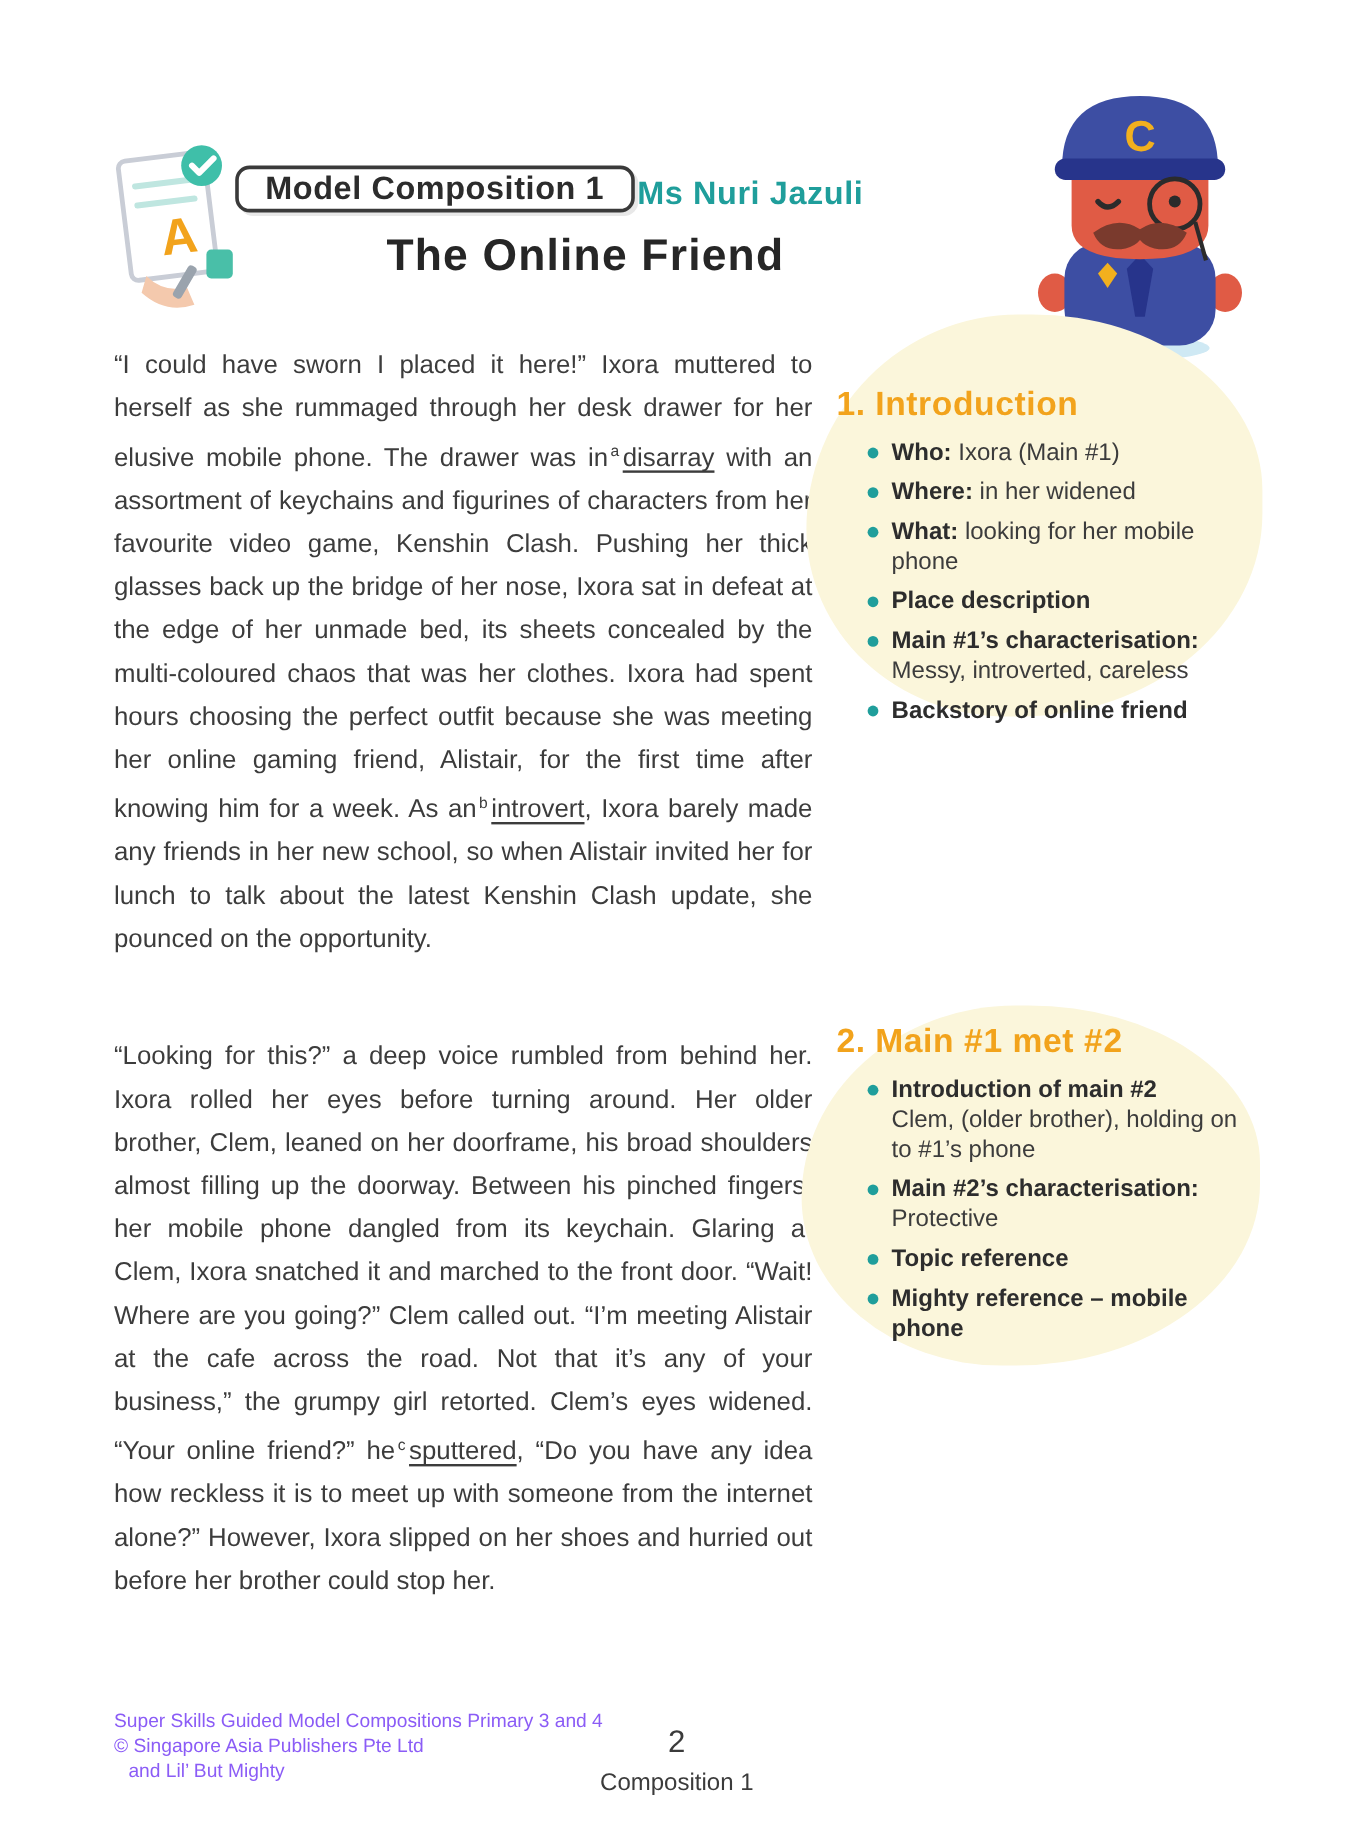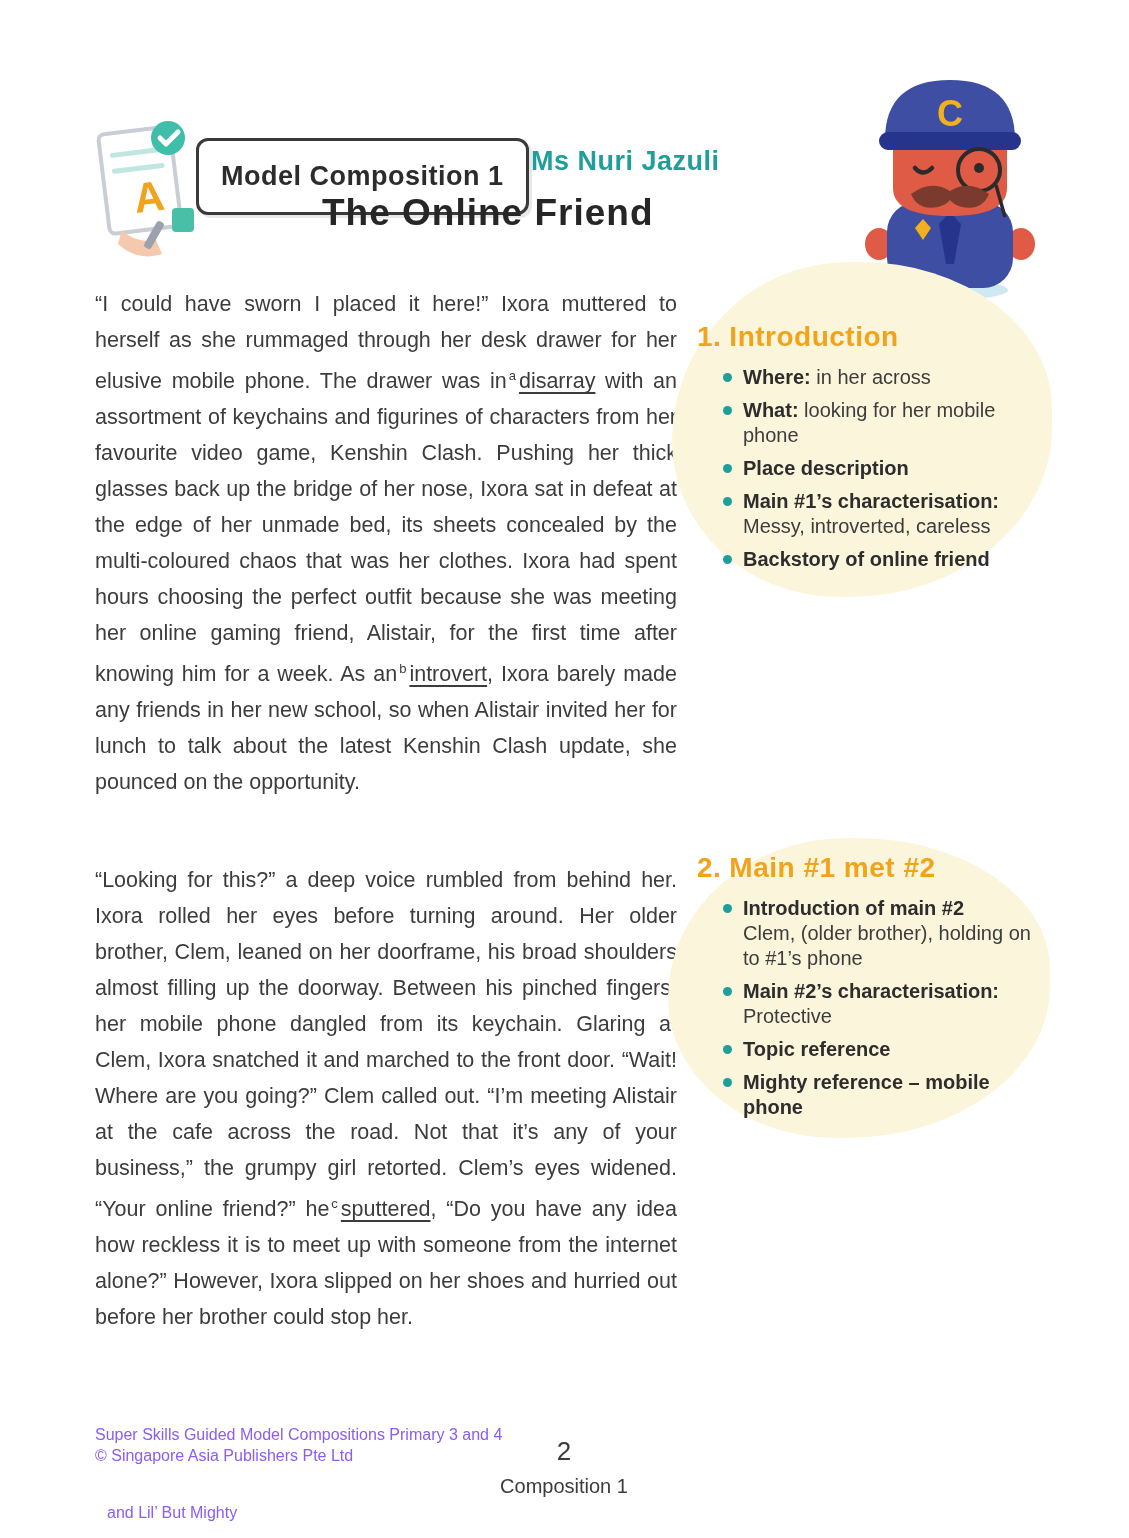--- a/index.html
+++ b/index.html
@@ -10,21 +10,21 @@
     font-family:"Liberation Sans", sans-serif;
     color:#3a3a3a;
     overflow:hidden;
   }
 
   
   .doc-icon{position:absolute;left:92px;top:112px;}
   .badge-box{
     position:absolute;left:196px;top:138px;
     border:3px solid #3a3a3a;border-radius:12px;
-    padding:20px 22px;
+    padding:1px 22px;
     font-size:27px;font-weight:800;color:#2c2c2c;
     letter-spacing:.5px;background:#fff;
     box-shadow:3px 3px 0 #e8e8e8;
   }
   .author{
     position:absolute;left:505px;top:146px;
     font-size:27px;font-weight:800;color:#1f9e9b;letter-spacing:.5px;margin-left:26px;
   }
   .main-title{
     position:absolute;left:322px;top:192px;
@@ -66,21 +66,21 @@
     border-radius:50%;background:#1f9e9b;
   }
   .ann-label{font-weight:800;color:#2d2d2d;}
   .ann-item.stack .ann-label{display:block;}
 
   
   .footer-left{
     position:absolute;left:95px;top:1424px;
     font-size:16px;line-height:21px;color:#8b5cf6;
   }
-  .footer-left .l3{padding-left:12px;margin-top:36px;}
+  .footer-left .l3{padding-left:12px;}
   .footer-center{
     position:absolute;left:414px;top:1436px;width:300px;text-align:center;color:#3b3b3b;
   }
   .footer-page-num{font-size:26px;margin-bottom:8px;}
   .footer-page-label{font-size:20px;}
 </style>
 </head>
 <body>
 
 <div class="page">
@@ -129,21 +129,22 @@
     <p><span>“I could have sworn I placed it here!” Ixora muttered to herself as she rummaged through her desk drawer for her elusive mobile phone. The drawer was in</span><span class="sup">a</span><span class="vocab">disarray</span><span> with an assortment of keychains and figurines of characters from her favourite video game, Kenshin Clash. Pushing her thick glasses back up the bridge of her nose, Ixora sat in defeat at the edge of her unmade bed, its sheets concealed by the multi-coloured chaos that was her clothes. Ixora had spent hours choosing the perfect outfit because she was meeting her online gaming friend, Alistair, for the first time after knowing him for a week. As an</span><span class="sup">b</span><span class="vocab">introvert</span><span>, Ixora barely made any friends in her new school, so when Alistair invited her for lunch to talk about the latest Kenshin Clash update, she pounced on the opportunity.</span></p>
     <p><span>“Looking for this?” a deep voice rumbled from behind her. Ixora rolled her eyes before turning around. Her older brother, Clem, leaned on her doorframe, his broad shoulders almost filling up the doorway. Between his pinched fingers, her mobile phone dangled from its keychain. Glaring at Clem, Ixora snatched it and marched to the front door. “Wait! Where are you going?” Clem called out. “I’m meeting Alistair at the cafe across the road. Not that it’s any of your business,” the grumpy girl retorted. Clem’s eyes widened. “Your online friend?” he</span><span class="sup">c</span><span class="vocab">sputtered</span><span>, “Do you have any idea how reckless it is to meet up with someone from the internet alone?” However, Ixora slipped on her shoes and hurried out before her brother could stop her.</span></p>
   </div>
 
   <div class="blob blob-1"></div>
   <div class="blob blob-2"></div>
 
   <div class="ann ann-1">
     <div class="ann-head"><span class="num">1.</span><span>Introduction</span></div>
     <ul class="ann-list">
-      <li class="ann-item"><span class="ann-label">Where:</span><span class="ann-text"> in her across</span></li>
+      <li class="ann-item"><span class="ann-label">Who:</span><span class="ann-text"> Ixora (Main #1)</span></li>
+      <li class="ann-item"><span class="ann-label">Where:</span><span class="ann-text"> in her widened</span></li>
       <li class="ann-item"><span class="ann-label">What:</span><span class="ann-text"> looking for her mobile phone</span></li>
       <li class="ann-item"><span class="ann-label">Place description</span><span class="ann-text"></span></li>
       <li class="ann-item stack"><span class="ann-label">Main #1’s characterisation:</span><span class="ann-text">Messy, introverted, careless</span></li>
       <li class="ann-item"><span class="ann-label">Backstory of online friend</span><span class="ann-text"></span></li>
     </ul>
   </div>
 
   <div class="ann ann-2">
     <div class="ann-head"><span class="num">2.</span><span>Main #1 met #2</span></div>
     <ul class="ann-list">

